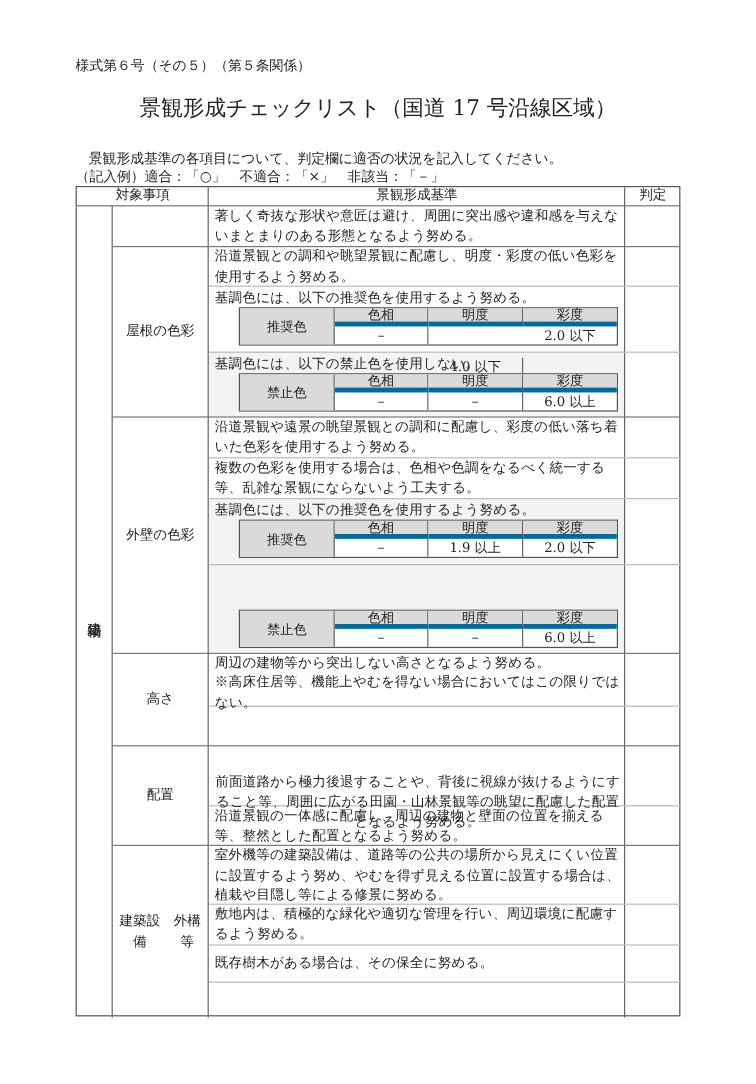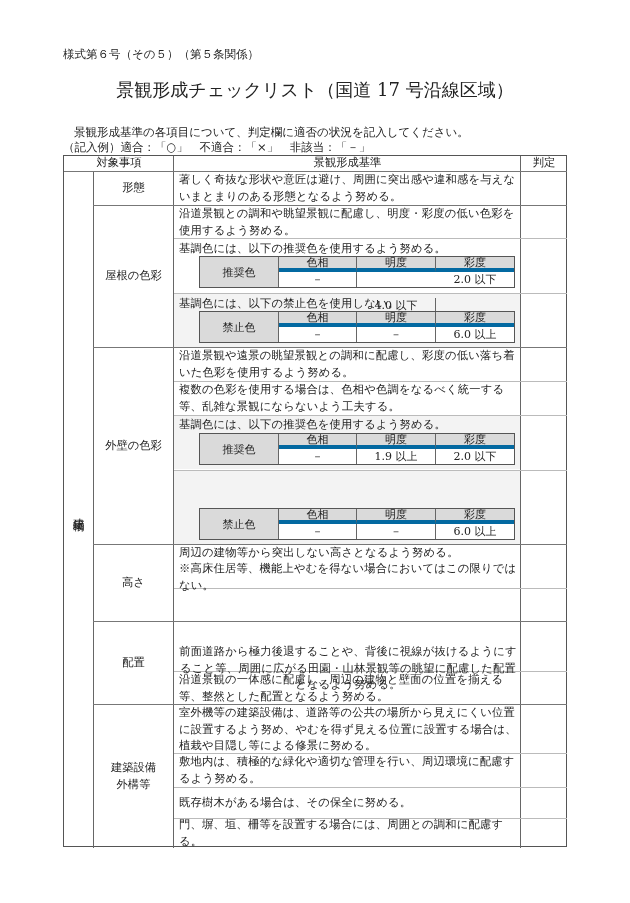--- a/index.html
+++ b/index.html
@@ -66,26 +66,25 @@
   <div class="hline dot" style="left:110px; top:432px; width:393px;"></div>
   <div class="hline dot" style="left:110px; top:515px; width:393px;"></div>
   <div class="hline dot" style="left:110px; top:597px; width:393px;"></div>
   <div class="hline dot" style="left:110px; top:631px; width:393px;"></div>
   <div class="hline dot" style="left:110px; top:662px; width:393px;"></div>
 
   <div class="cell center" style="left:0; top:16px; width:29px; height:676px;">
     <span class="vert">建築物</span>
   </div>
 
-  <div class="cell center" style="left:30px; top:16px; width:79px; height:33px;">形態</div>
   <div class="cell center" style="left:30px; top:50px; width:79px; height:141px;">屋根の色彩</div>
   <div class="cell center" style="left:30px; top:192px; width:79px; height:196px;">外壁の色彩</div>
   <div class="cell center" style="left:30px; top:389px; width:79px; height:76px;">高さ</div>
   <div class="cell center" style="left:30px; top:466px; width:79px; height:82px;">配置</div>
-  <div class="cell center" style="left:30px; top:549px; width:79px; height:143px; flex-direction:column;">
+  <div class="cell center" style="left:30px; top:549px; width:79px; height:143px; flex-direction:row;">
     <span>建築設備</span>
     <span>外構等</span>
   </div>
 
   <div class="cell crit" style="left:110px; top:16px; width:347px; height:33px;">著しく奇抜な形状や意匠は避け、周囲に突出感や違和感を与えないまとまりのある形態となるよう努める。</div>
 
   <div class="cell crit" style="left:110px; top:50px; width:347px; height:32px;">沿道景観との調和や眺望景観に配慮し、明度・彩度の低い色彩を使用するよう努める。</div>
   <div class="cell crit" style="left:110px; top:85px; width:347px; height:16px;">基調色には、以下の推奨色を使用するよう努める。</div>
   <div class="cell crit" style="left:110px; top:140px; width:347px; height:16px;">基調色には、以下の禁止色を使用しない。</div>
 
@@ -95,21 +94,20 @@
 
   <div class="cell crit" style="left:110px; top:389px; width:347px; height:17px;">周辺の建物等から突出しない高さとなるよう努める。</div>
   <div class="cell crit" style="left:110px; top:405px; width:347px; height:27px;">※高床住居等、機能上やむを得ない場合においてはこの限りではない。</div>
 
   <div class="cell crit" style="left:110px; top:488px; width:347px; height:49px;text-align:center;">前面道路から極力後退することや、背後に視線が抜けるようにすること等、周囲に広がる田園・山林景観等の眺望に配慮した配置となるよう努める。</div>
   <div class="cell crit" style="left:110px; top:516px; width:347px; height:32px;">沿道景観の一体感に配慮し、周辺の建物と壁面の位置を揃える等、整然とした配置となるよう努める。</div>
 
   <div class="cell crit" style="left:110px; top:549px; width:347px; height:48px;">室外機等の建築設備は、道路等の公共の場所から見えにくい位置に設置するよう努め、やむを得ず見える位置に設置する場合は、植栽や目隠し等による修景に努める。</div>
   <div class="cell crit" style="left:110px; top:598px; width:347px; height:33px;">敷地内は、積極的な緑化や適切な管理を行い、周辺環境に配慮するよう努める。</div>
   <div class="cell crit" style="left:110px; top:632px; width:347px; height:30px; display:flex; align-items:center;">既存樹木がある場合は、その保全に努める。</div>
-  <div class="cell crit" style="left:110px; top:663px; width:347px; height:29px; display:flex; align-items:center;">門、塀、垣、柵等を設置する場合には、周囲との調和に配慮する。</div>
 
   <div class="cell" style="left:457px; top:16px; width:46px; height:33px;"></div>
   <div class="cell" style="left:457px; top:50px; width:46px; height:32px;"></div>
   <div class="cell" style="left:457px; top:83px; width:46px; height:54px;"></div>
   <div class="cell" style="left:457px; top:138px; width:46px; height:53px;"></div>
   <div class="cell" style="left:457px; top:192px; width:46px; height:33px;"></div>
   <div class="cell" style="left:457px; top:226px; width:46px; height:33px;"></div>
   <div class="cell" style="left:457px; top:260px; width:46px; height:54px;"></div>
   <div class="cell" style="left:457px; top:315px; width:46px; height:73px;"></div>
   <div class="cell" style="left:457px; top:389px; width:46px; height:43px;"></div>

